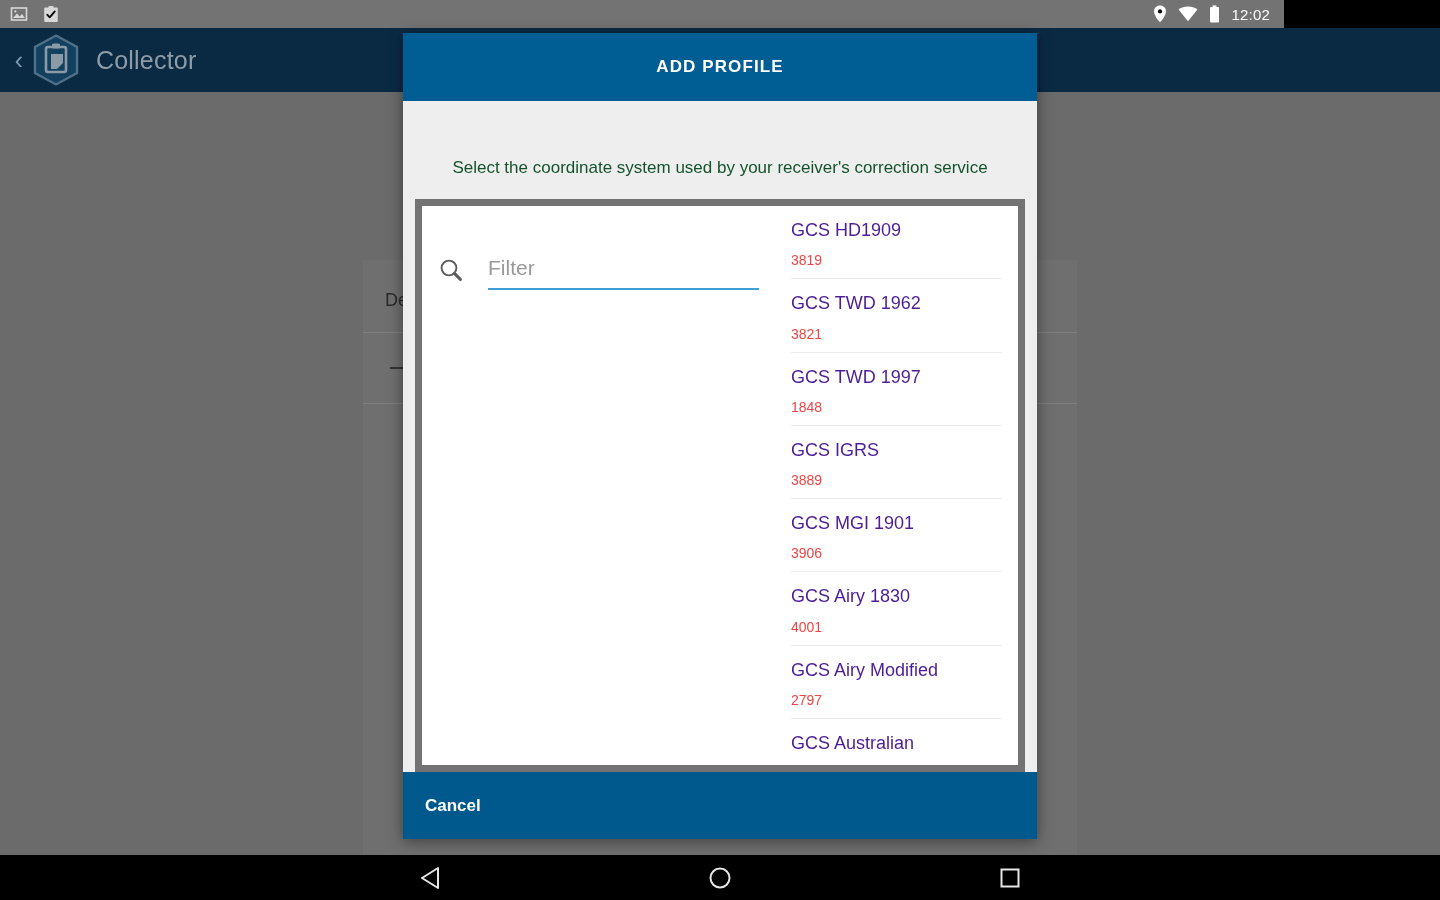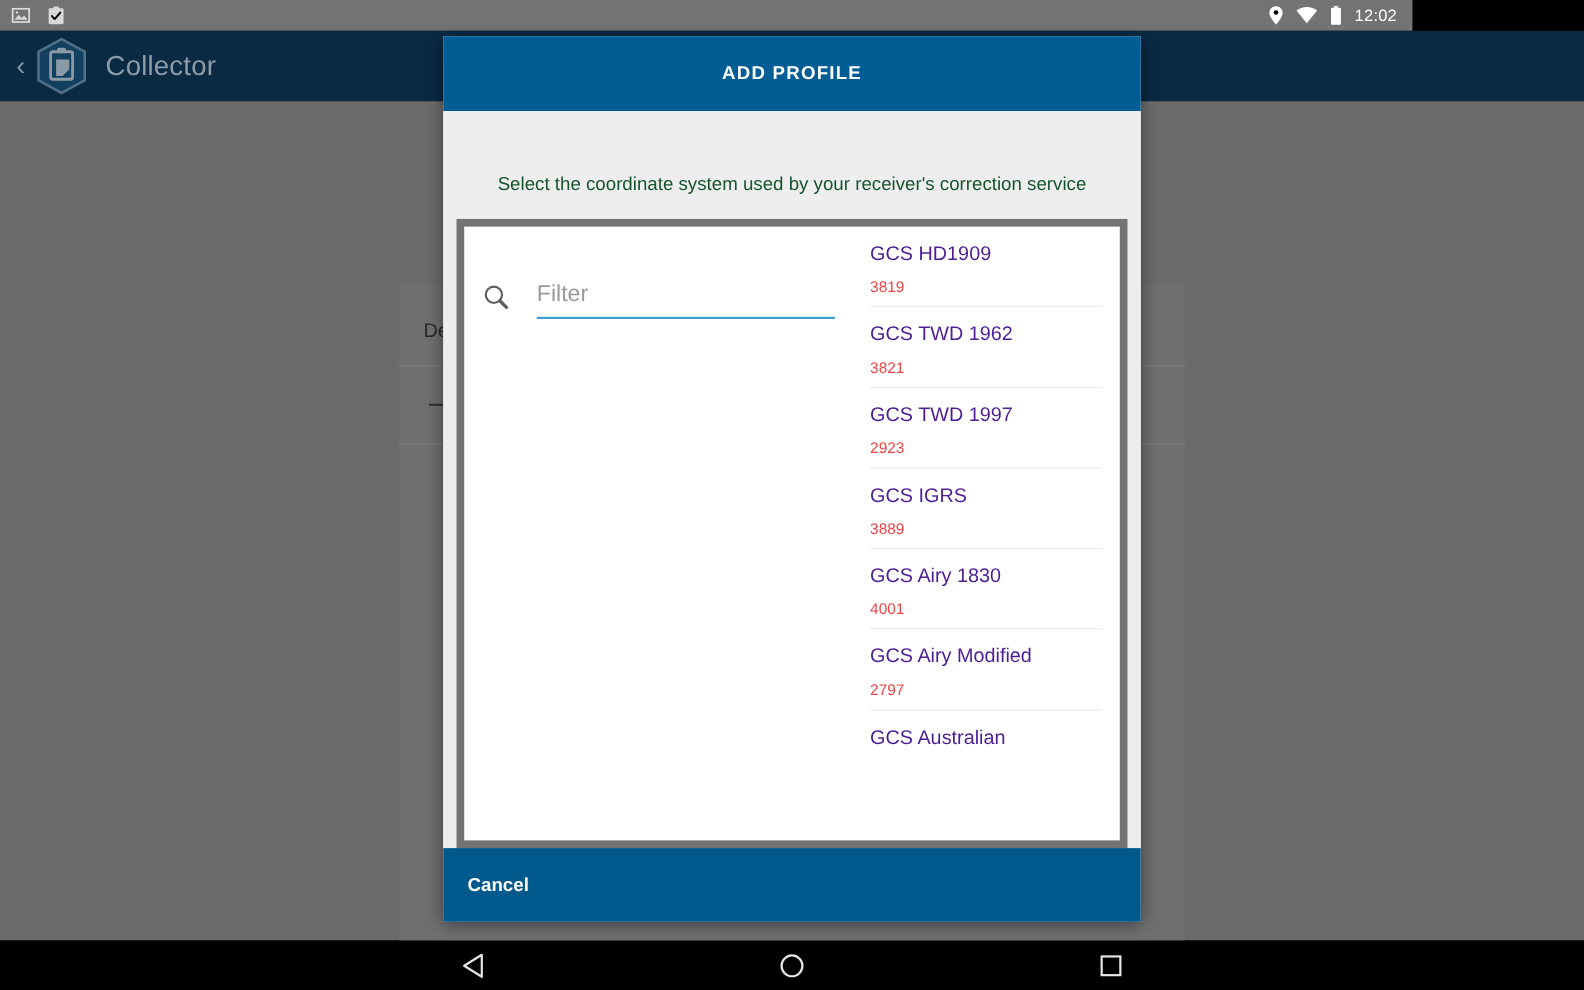--- a/index.html
+++ b/index.html
@@ -242,25 +242,29 @@
           <div class="cs-item">
             <div class="cs-name">GCS HD1909</div>
             <div class="cs-code">3819</div>
           </div>
           <div class="cs-item">
             <div class="cs-name">GCS TWD 1962</div>
             <div class="cs-code">3821</div>
           </div>
           <div class="cs-item">
             <div class="cs-name">GCS TWD 1997</div>
-            <div class="cs-code">2923</div>
+            <div class="cs-code">1848</div>
           </div>
           <div class="cs-item">
             <div class="cs-name">GCS IGRS</div>
             <div class="cs-code">3889</div>
+          </div>
+          <div class="cs-item">
+            <div class="cs-name">GCS MGI 1901</div>
+            <div class="cs-code">3906</div>
           </div>
           <div class="cs-item">
             <div class="cs-name">GCS Airy 1830</div>
             <div class="cs-code">4001</div>
           </div>
           <div class="cs-item">
             <div class="cs-name">GCS Airy Modified</div>
             <div class="cs-code">2797</div>
           </div>
           <div class="cs-item">

